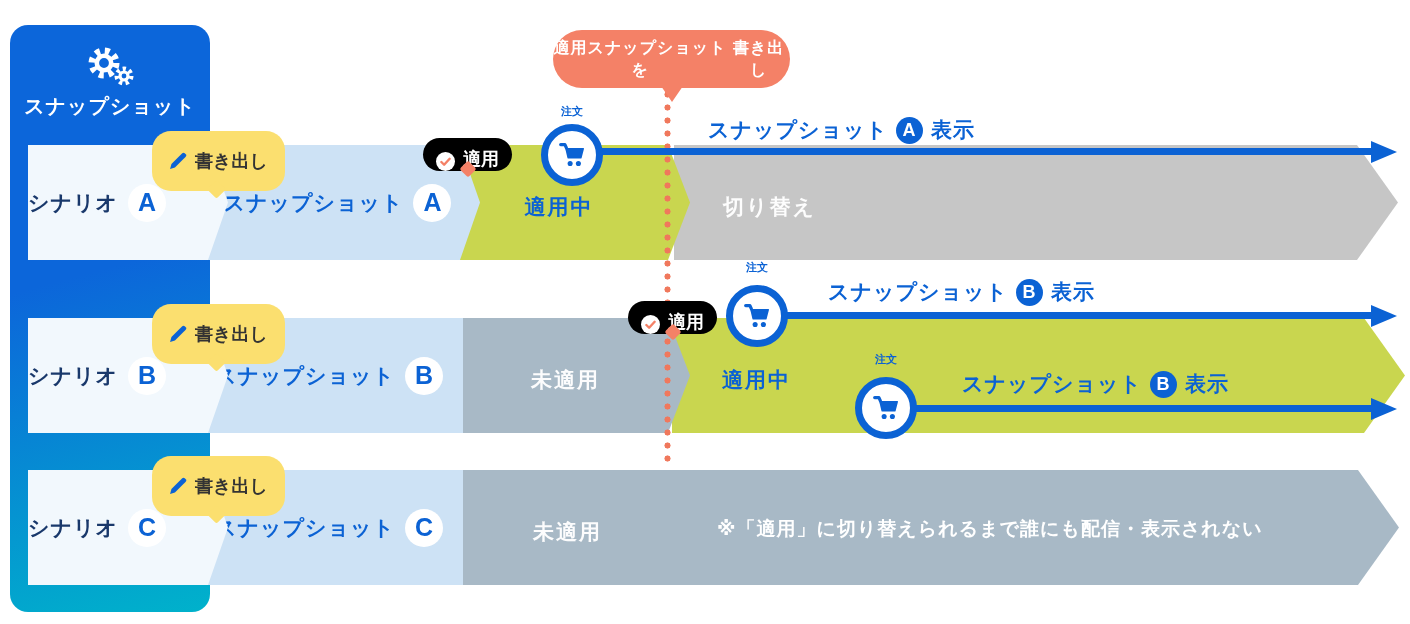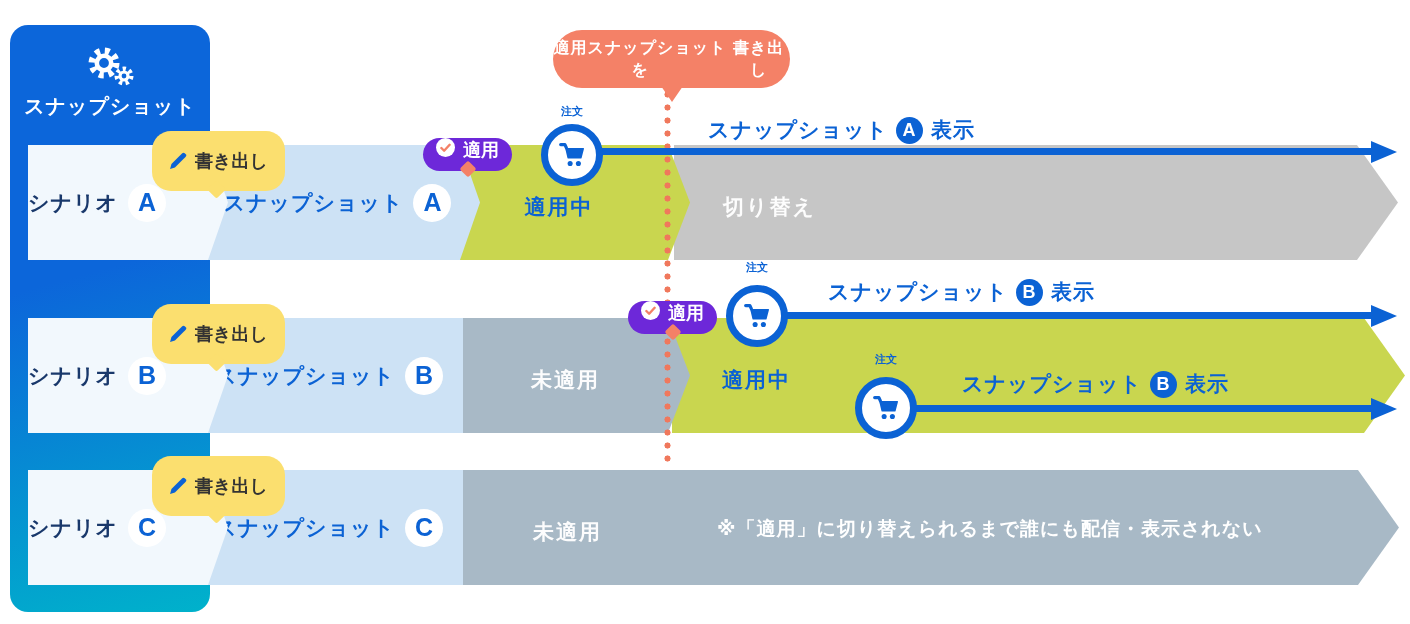--- a/index.html
+++ b/index.html
@@ -31,22 +31,22 @@
   .lbl-blue{color:#0b62d4;}
   .lbl-white{color:rgba(255,255,255,.96);}
   .lbl-center{left:0;right:22px;text-align:center;}
   .note{position:absolute;top:46px;font-size:19px;color:#fff;letter-spacing:1px;white-space:nowrap;}
 
   
   .badge-export{position:absolute;top:-14px;height:38px;border-radius:19px;background:#fbdf6f;
     display:flex;align-items:center;gap:8px;padding:11px 17px;z-index:7;color:#333;font-size:18px;white-space:nowrap;}
   .badge-export::after{content:"";position:absolute;bottom:-5px;left:58px;width:13px;height:13px;
     background:#fbdf6f;transform:rotate(45deg);border-radius:2px;}
-  .badge-apply{position:absolute;height:33px;border-radius:17px;background:#6d28d9;
-    display:flex;align-items:flex-start;gap:8px;padding:0 13px;z-index:7;color:#fff;font-size:18px;white-space:nowrap;}
+  .badge-apply{position:absolute;height:33px;border-radius:17px;background:#000000;
+    display:flex;align-items:flex-end;gap:8px;padding:0 13px;z-index:7;color:#fff;font-size:18px;white-space:nowrap;}
   .badge-apply::after{content:"";position:absolute;bottom:-4px;left:calc(50% - 6px);width:12px;height:12px;
     background:#f48167;transform:rotate(45deg);border-radius:2px;}
   .check-circle{width:19px;height:19px;border-radius:50%;background:#fff;display:flex;align-items:center;justify-content:center;flex:0 0 auto;}
 
   
   .order{position:absolute;z-index:6;color:#0b62d4;font-size:11px;width:60px;text-align:center;white-space:nowrap;}
   .cart{position:absolute;width:62px;height:62px;border-radius:50%;background:#fff;border:7px solid #0b62d4;
     box-sizing:border-box;display:flex;align-items:center;justify-content:center;z-index:7;}
   .arrow{position:absolute;height:7px;background:#0b62d4;z-index:6;}
   .arrow::after{content:"";position:absolute;right:-25px;top:-7.5px;width:0;height:0;

